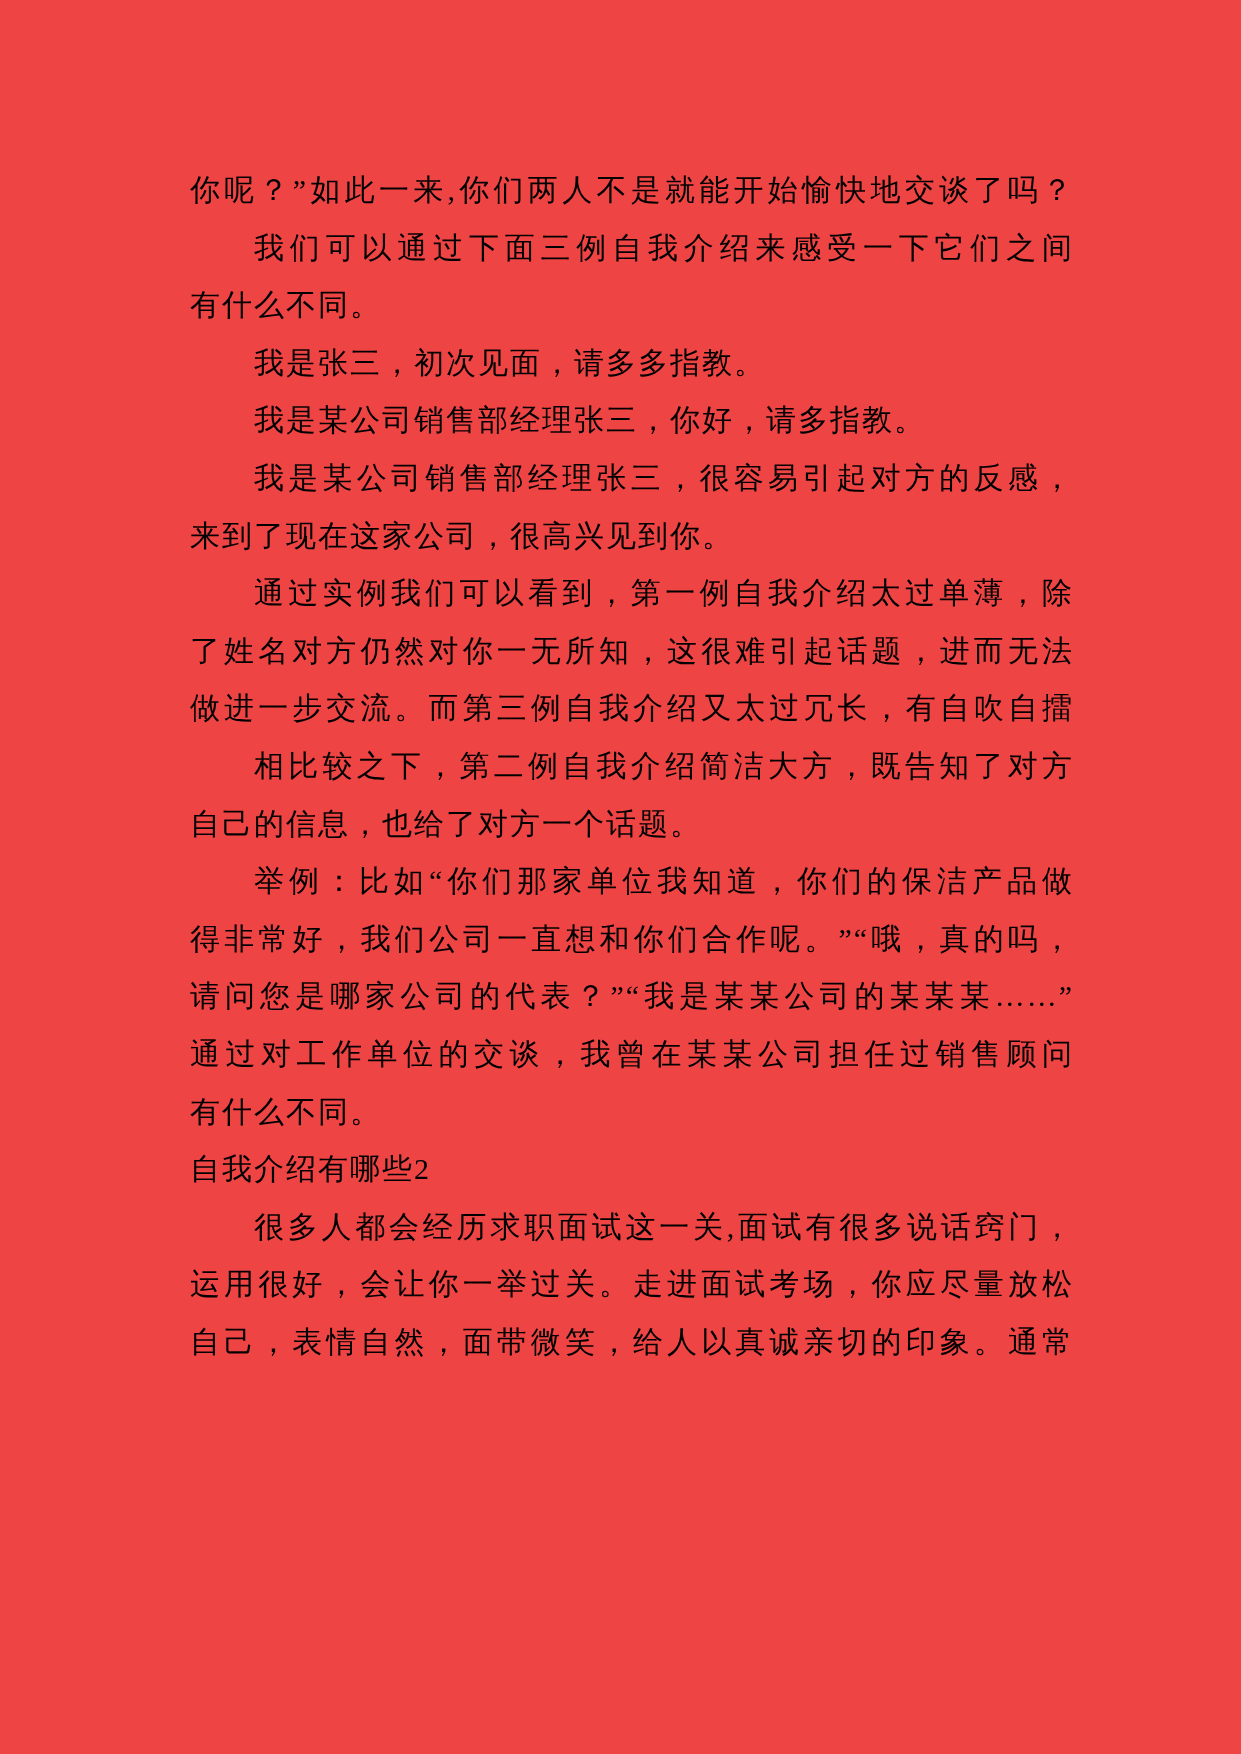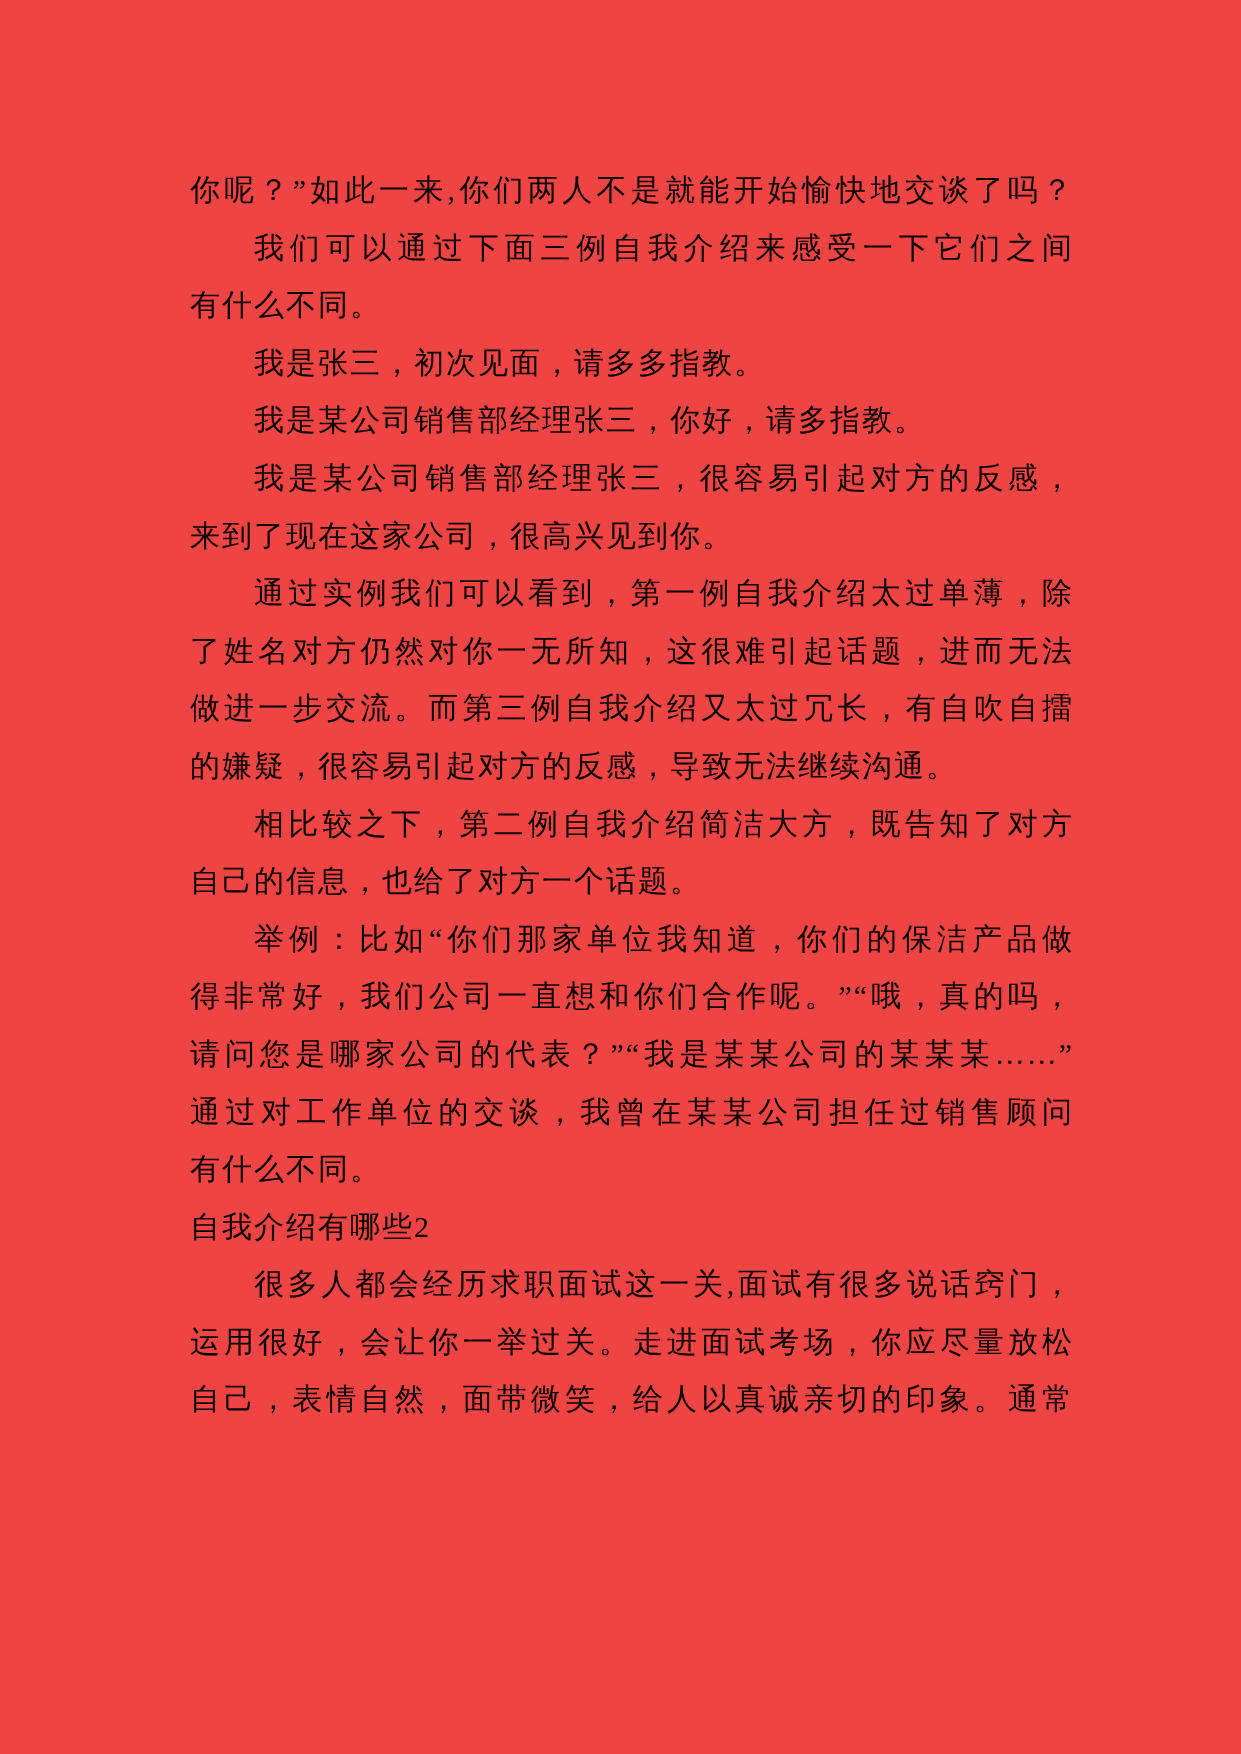--- a/index.html
+++ b/index.html
@@ -53,21 +53,20 @@
         <div class="line para-end indent">我是某公司销售部经理张三，你好，请多指教。</div>
       </div>
       <div class="para">
         <div class="line indent">我是某公司销售部经理张三，很容易引起对方的反感，</div>
         <div class="line para-end">来到了现在这家公司，很高兴见到你。</div>
       </div>
       <div class="para">
         <div class="line indent">通过实例我们可以看到，第一例自我介绍太过单薄，除</div>
         <div class="line">了姓名对方仍然对你一无所知，这很难引起话题，进而无法</div>
         <div class="line">做进一步交流。而第三例自我介绍又太过冗长，有自吹自擂</div>
-        <div class="line para-end">的嫌疑，很容易引起对方的反感，导致无法继续沟通。</div>
       </div>
       <div class="para">
         <div class="line indent">相比较之下，第二例自我介绍简洁大方，既告知了对方</div>
         <div class="line para-end">自己的信息，也给了对方一个话题。</div>
       </div>
       <div class="para">
         <div class="line indent">举例：比如“你们那家单位我知道，你们的保洁产品做</div>
         <div class="line">得非常好，我们公司一直想和你们合作呢。”“哦，真的吗，</div>
         <div class="line">请问您是哪家公司的代表？”“我是某某公司的某某某……”</div>
         <div class="line">通过对工作单位的交谈，我曾在某某公司担任过销售顾问</div>

